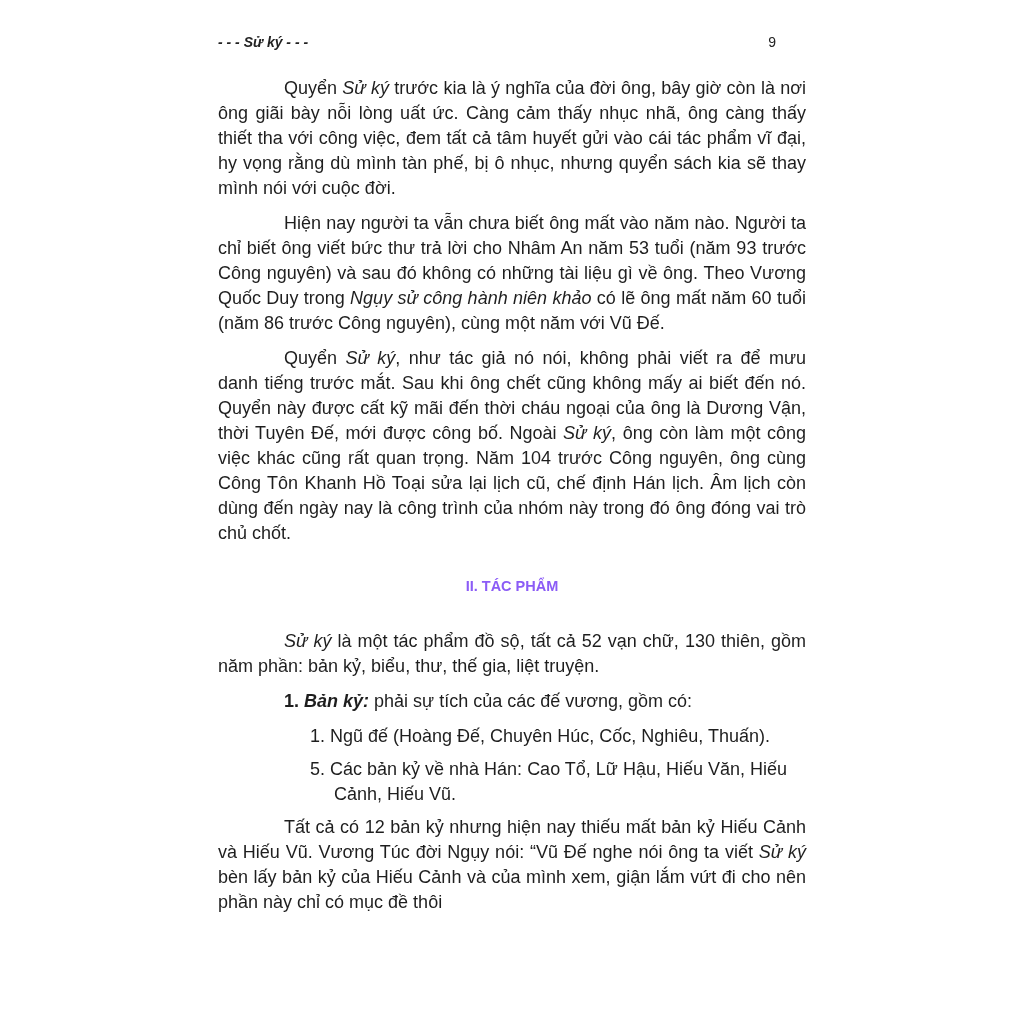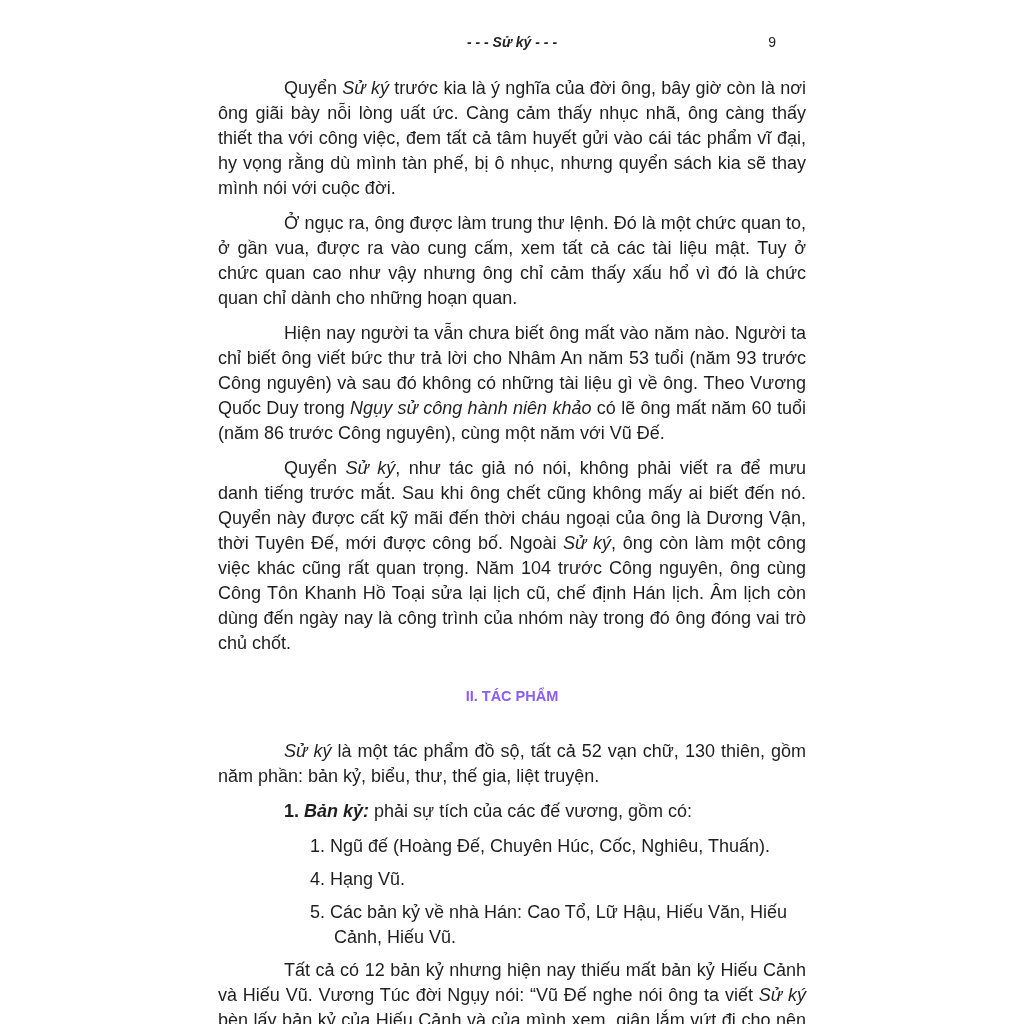--- a/index.html
+++ b/index.html
@@ -22,21 +22,21 @@
     overflow: hidden;
   }
   .page-header {
     position: relative;
     height: 20px;
     font-size: 14px;
     margin-bottom: 22px;
   }
   .running-title {
     display: block;
-    text-align: center;
+    text-align: left;
     font-style: italic;
     font-weight: bold;
     color: #222;
   }
   .page-number {
     position: absolute;
     right: 30px;
     top: 0;
     font-style: normal;
     font-weight: normal;
@@ -75,24 +75,22 @@
 <body>
 
 <div class="page">
   <header class="page-header">
     <span class="running-title">- - - Sử ký - - -</span>
     <span class="page-number">9</span>
   </header>
 
   <main class="content">
       <p class="p"><span>Quyển </span><span class="i">Sử ký</span><span> trước kia là ý nghĩa của đời ông, bây giờ còn là nơi ông giãi bày nỗi lòng uất ức. Càng cảm thấy nhục nhã, ông càng thấy thiết tha với công việc, đem tất cả tâm huyết gửi vào cái tác phẩm vĩ đại, hy vọng rằng dù mình tàn phế, bị ô nhục, nhưng quyển sách kia sẽ thay mình nói với cuộc đời.</span></p>
-      <p class="p"><span>Ở ngục ra, ông được làm trung thư lệnh. Đó là một chức quan to, ở gần vua, được ra vào cung cấm, xem tất cả các tài liệu mật. Tuy ở chức quan cao như vậy nhưng ông chỉ cảm thấy xấu hổ vì đó là chức quan chỉ dành cho những hoạn quan.</span></p>
       <p class="p"><span>Hiện nay người ta vẫn chưa biết ông mất vào năm nào. Người ta chỉ biết ông viết bức thư trả lời cho Nhâm An năm 53 tuổi (năm 93 trước Công nguyên) và sau đó không có những tài liệu gì về ông. Theo Vương Quốc Duy trong </span><span class="i">Ngụy sử công hành niên khảo</span><span> có lẽ ông mất năm 60 tuổi (năm 86 trước Công nguyên), cùng một năm với Vũ Đế.</span></p>
       <p class="p"><span>Quyển </span><span class="i">Sử ký</span><span>, như tác giả nó nói, không phải viết ra để mưu danh tiếng trước mắt. Sau khi ông chết cũng không mấy ai biết đến nó. Quyển này được cất kỹ mãi đến thời cháu ngoại của ông là Dương Vận, thời Tuyên Đế, mới được công bố. Ngoài </span><span class="i">Sử ký</span><span>, ông còn làm một công việc khác cũng rất quan trọng. Năm 104 trước Công nguyên, ông cùng Công Tôn Khanh Hồ Toại sửa lại lịch cũ, chế định Hán lịch. Âm lịch còn dùng đến ngày nay là công trình của nhóm này trong đó ông đóng vai trò chủ chốt.</span></p>
       <h2 class="heading"><span>II. TÁC PHẨM</span></h2>
       <p class="p"><span class="i">Sử ký</span><span> là một tác phẩm đồ sộ, tất cả 52 vạn chữ, 130 thiên, gồm năm phần: bản kỷ, biểu, thư, thế gia, liệt truyện.</span></p>
       <p class="p"><span class="b">1. </span><span class="bi">Bản kỷ:</span><span> phải sự tích của các đế vương, gồm có:</span></p>
       <p class="li"><span>1. Ngũ đế (Hoàng Đế, Chuyên Húc, Cốc, Nghiêu, Thuấn).</span></p>
-      <p class="li"><span>4. Hạng Vũ.</span></p>
       <p class="li"><span>5. Các bản kỷ về nhà Hán: Cao Tổ, Lữ Hậu, Hiếu Văn, Hiếu Cảnh, Hiếu Vũ.</span></p>
       <p class="p"><span>Tất cả có 12 bản kỷ nhưng hiện nay thiếu mất bản kỷ Hiếu Cảnh và Hiếu Vũ. Vương Túc đời Ngụy nói: “Vũ Đế nghe nói ông ta viết </span><span class="i">Sử ký</span><span> bèn lấy bản kỷ của Hiếu Cảnh và của mình xem, giận lắm vứt đi cho nên phần này chỉ có mục đề thôi</span></p>
     </main>
 </div>
 
 </body></html>

